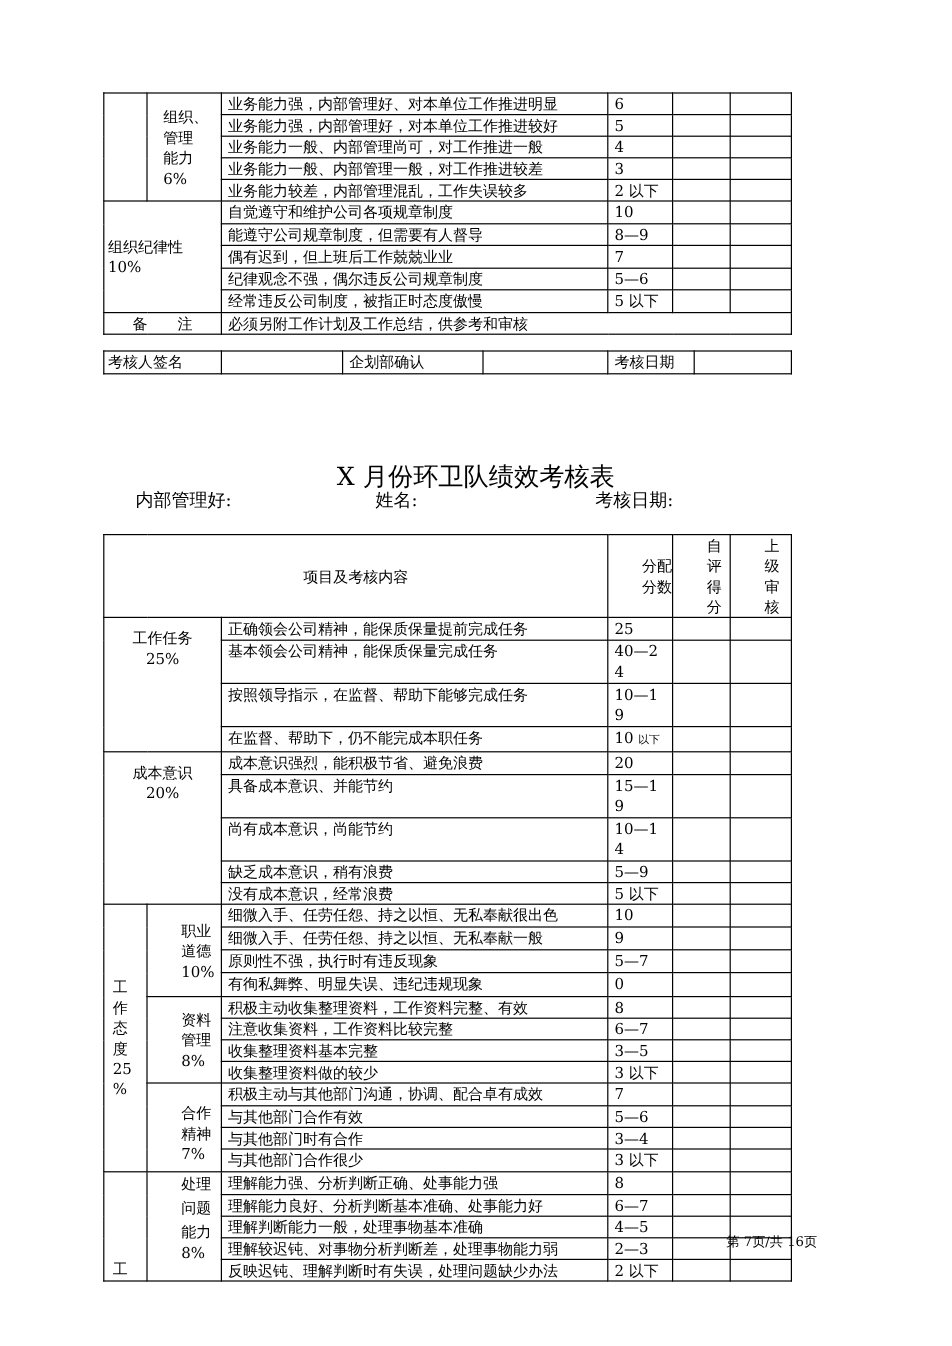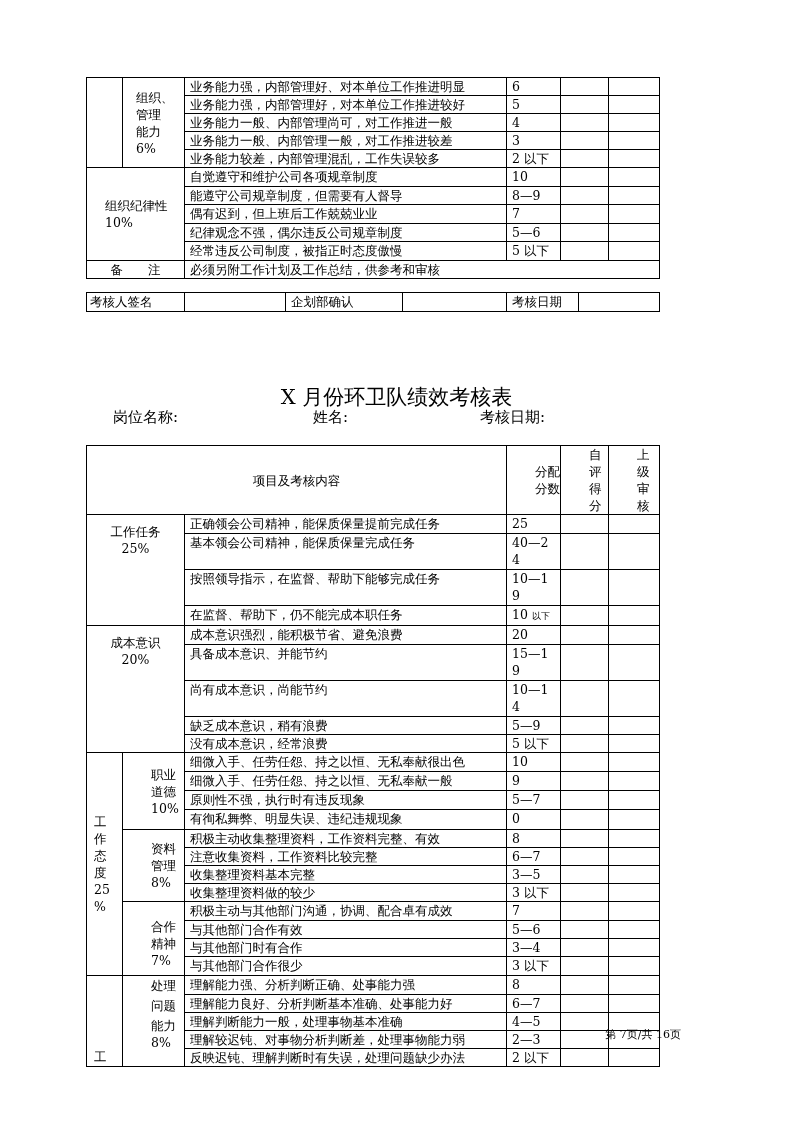--- a/index.html
+++ b/index.html
@@ -63,21 +63,21 @@
     <td></td>
   </tr>
   <tr style="height:18px">
     <td>业务能力较差，内部管理混乱，工作失误较多</td>
     <td>2 以下</td>
     <td></td>
     <td></td>
   </tr>
 
   <tr style="height:19px">
-    <td colspan="2" rowspan="5" class="lbl" style="padding-left:18px">
+    <td colspan="2" rowspan="5" class="lbl" style="padding-left:3px">
       <span class="stack">组织纪律性</span>
       <span class="stack">10%</span>
     </td>
     <td>自觉遵守和维护公司各项规章制度</td>
     <td>10</td>
     <td></td>
     <td></td>
   </tr>
   <tr style="height:18px">
     <td>能遵守公司规章制度，但需要有人督导</td>
@@ -126,23 +126,23 @@
     <td></td>
     <td>企划部确认</td>
     <td></td>
     <td>考核日期</td>
     <td></td>
   </tr>
 </tbody>
   </table>
 
 <div class="abs title">X 月份环卫队绩效考核表</div>
-<div class="abs meta" style="left:113px">岗位名称:</div>
+<div class="abs meta" style="left:113px">内部管理好:</div>
 <div class="abs meta" style="left:313px">姓名:</div>
-<div class="abs meta" style="left:480px">考核日期:</div>
+<div class="abs meta" style="left:496px">考核日期:</div>
 
 <table style="left:86px; top:445px; width:573px;border-radius:15px;">
   <colgroup>
     <col style="width:36px">
       <col style="width:62px">
       <col style="width:322px">
     <col style="width:54px">
       <col style="width:48px">
       <col style="width:51px">
   </colgroup>

